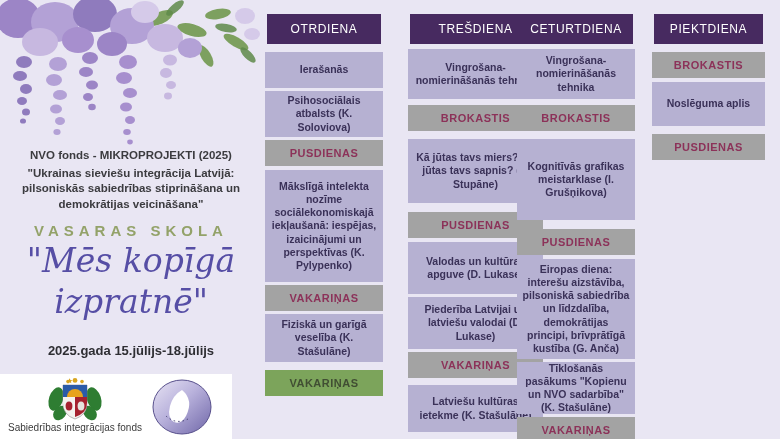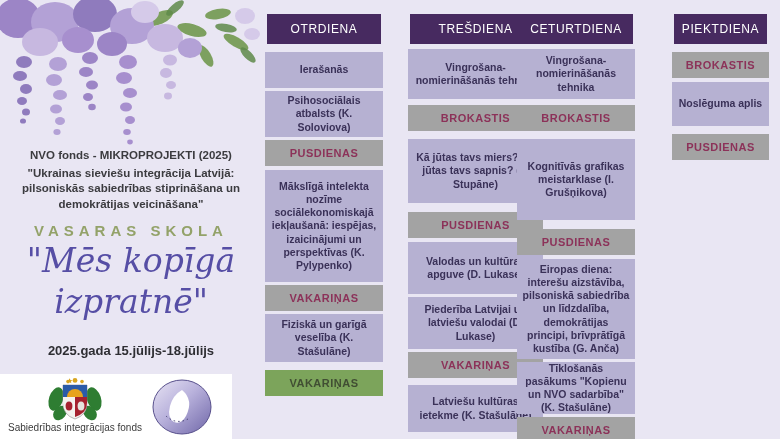--- a/index.html
+++ b/index.html
@@ -36,21 +36,21 @@
   .coa-caption{
     position:absolute;left:0px;top:48px;width:150px;text-align:center;
     font-size:10px;color:#3b3b3b;
   }
   .ring{position:absolute;left:146px;top:2px;}
   
   .col{position:absolute;top:14px;display:flex;flex-direction:column;}
   .col-1{left:265px;width:118px;}
   .col-2{left:391px;width:135px;margin-left:17px;}
   .col-3{left:517px;width:118px;}
-  .col-4{left:672px;width:97px;}
+  .col-4{left:652px;width:113px;}
   .day-header{
     background:#472a60;color:#ffffff;font-weight:400;font-size:12px;
     letter-spacing:.6px;height:30px;display:flex;align-items:center;justify-content:center;
     margin:0 2px;
   }
   .block{
     box-sizing:border-box;display:flex;align-items:center;justify-content:center;
     text-align:center;padding:3px 5px;font-weight:600;
   }
   .activity{background:#b6b1d2;color:#3a3158;font-size:10.5px;line-height:1.24;}

